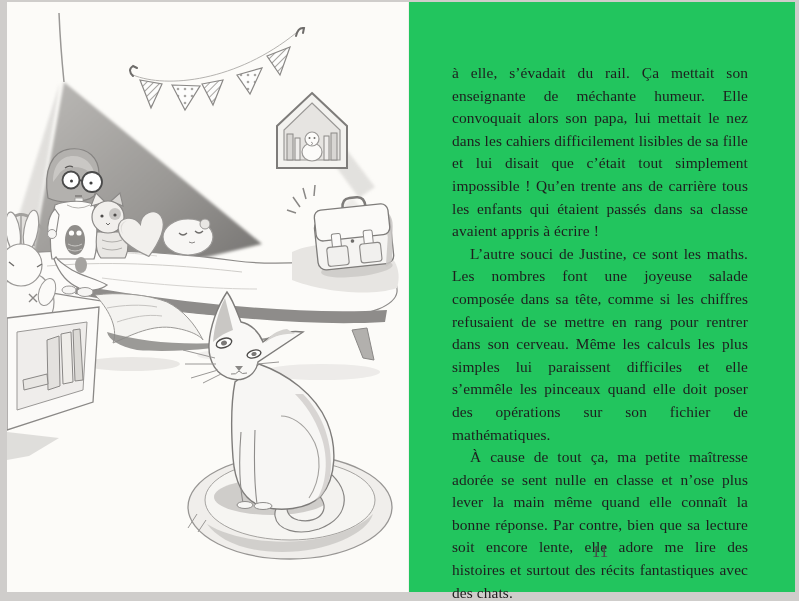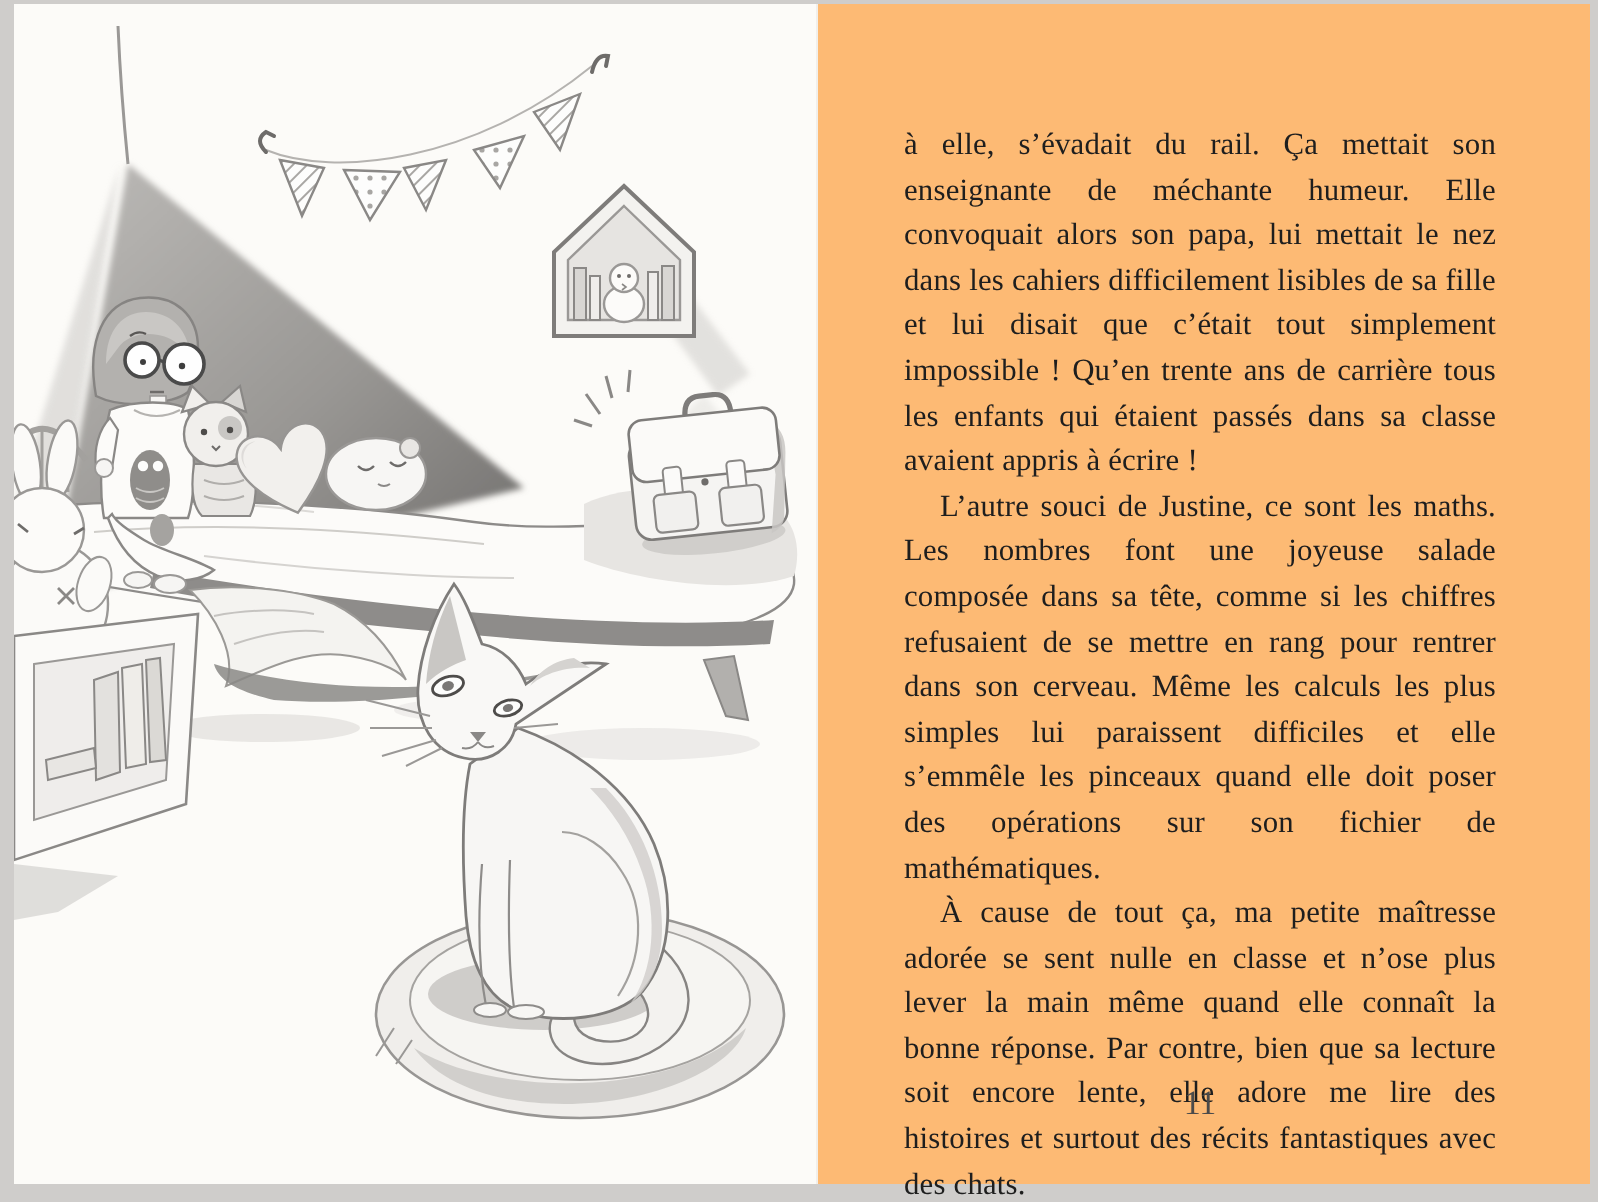--- a/index.html
+++ b/index.html
@@ -4,21 +4,21 @@
 <style>
   html,body{margin:0;padding:0;}
   body{
     width:799px;height:601px;position:relative;overflow:hidden;
     background:#cfcdcb;
     font-family:"Liberation Serif", serif;
   }
   .spread{position:absolute;left:7px;top:2px;width:788px;height:590px;background:#ffffff;display:flex;}
   .page{position:relative;height:590px;}
   .page.left{width:401px;background:#fcfbf8;}
-  .page.right{flex:1;background:#fdba74;border-left:1px solid #f1efeb;}
+  .page.right{flex:1;background:#22c55e;border-left:1px solid #f1efeb;}
   .illu{display:block;width:401px;height:590px;}
   .textblock{
     position:absolute;left:43px;top:60px;width:296px;
     text-align:justify;font-size:15.4px;line-height:22.6px;color:#1e1e1e;
     letter-spacing:.1px;
   }
   .textblock p{margin:0;}
   .textblock p.ind{text-indent:18px;}
   .pagenum{
     position:absolute;left:43px;bottom:30px;width:296px;text-align:center;

